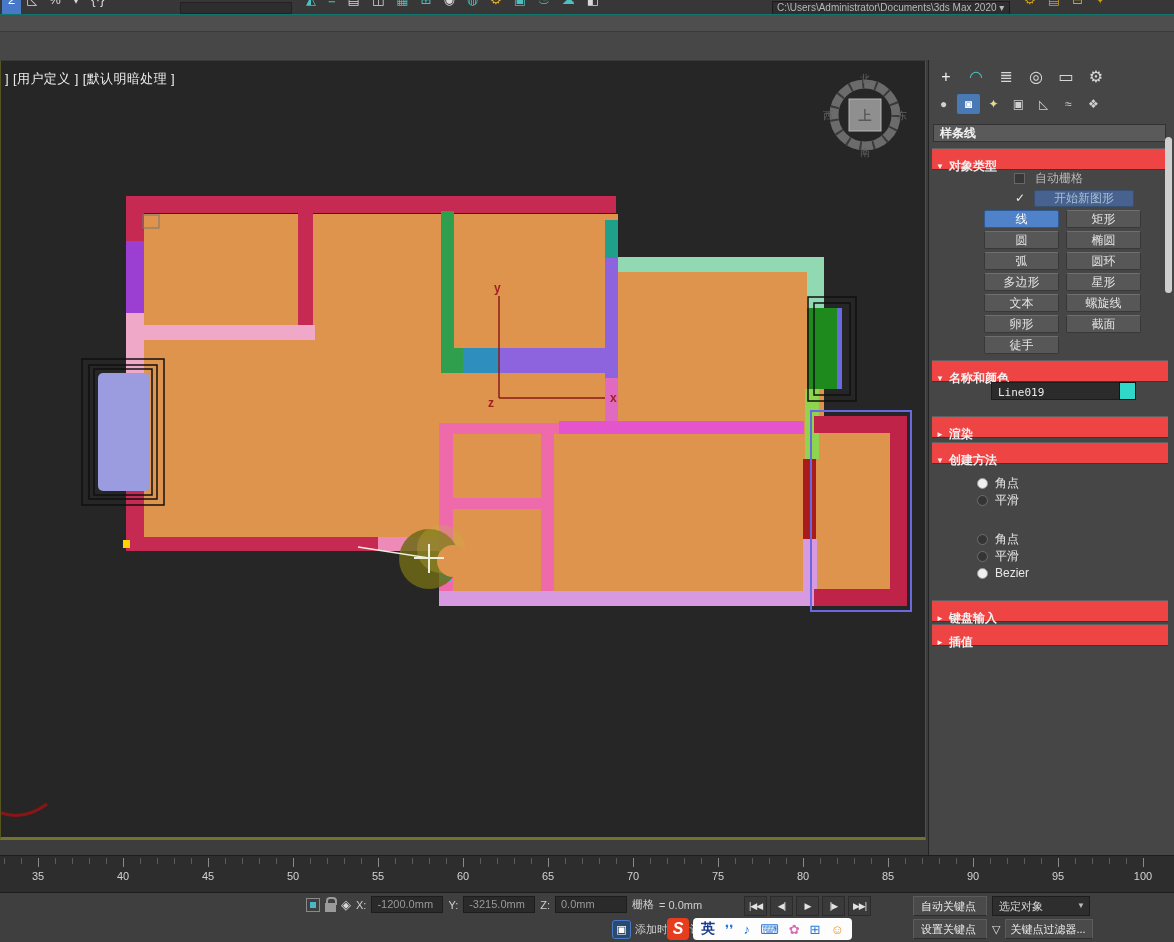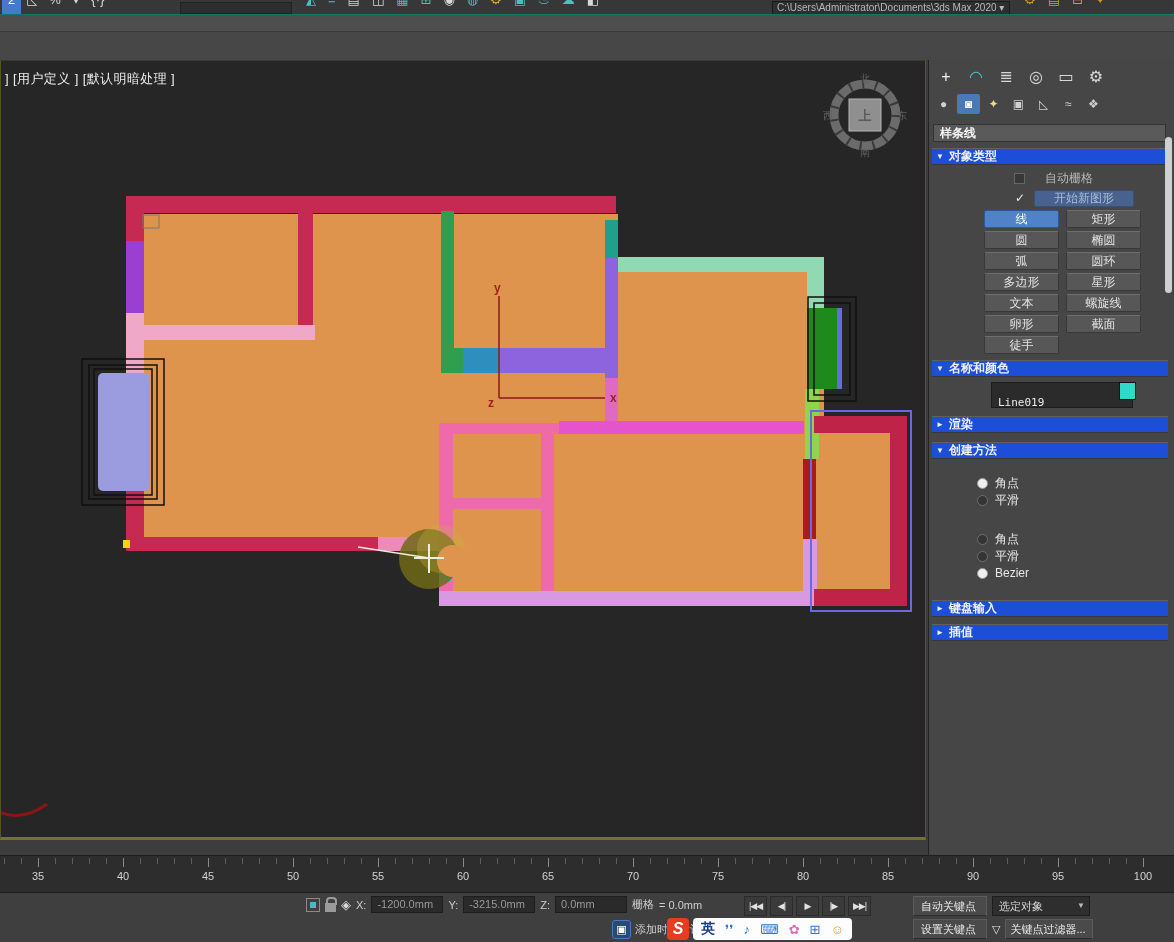--- a/index.html
+++ b/index.html
@@ -47,30 +47,30 @@
 .ime-lang{font-size:14px;font-weight:bold;color:#1a3a8c}
 .filtericon{font-size:11px;color:#e0e0e0}
 
 .panel{position:absolute;left:928px;top:60px;width:246px;height:795px;background:#464646;border-left:1px solid #232323}
 .tabrow{position:absolute;left:4px;top:6px;display:flex;gap:4px}
 .ctab{width:26px;height:23px;font-size:16px;text-align:center;line-height:22px;color:#e6e6e6}
 .stabrow{position:absolute;left:3px;top:34px;display:flex;gap:2px}
 .stab{width:23px;height:20px;font-size:12px;text-align:center;line-height:20px;color:#e0e0e0}
 .stab.active{background:#4a7ab5;border-radius:2px}
 .secbar{position:absolute;left:4px;top:64px;width:233px;height:18px;background:#5a5a5a;border:1px solid #333;font-size:12px;color:#f2f2f2;line-height:16px;padding:0 6px;font-weight:bold}
-.rollout{position:absolute;left:3px;width:236px;height:17px;background:#1d4ed8;border-top:1px solid #606060;border-bottom:1px solid #383838;font-size:12px;font-weight:bold;color:#f0f0f0;line-height:15px;padding:0 4px}
+.rollout{position:absolute;left:3px;width:236px;height:17px;background:#ef4444;border-top:1px solid #606060;border-bottom:1px solid #383838;font-size:12px;font-weight:bold;color:#f0f0f0;line-height:15px;padding:10px 4px}
 .arr{display:inline-block;width:13px;font-size:8px;vertical-align:1px}
-.cbrow{position:absolute;display:flex;align-items:center;gap:20px;font-size:12px;color:#b8b8b8}
+.cbrow{position:absolute;display:flex;align-items:center;gap:10px;font-size:12px;color:#b8b8b8}
 .cb{width:11px;height:11px;background:#383838;border:1px solid #666;display:inline-block}
 .checkmark{color:#f0f0f0;font-size:12px}
 .obgrid{position:absolute;left:55px;top:150px;width:157px;display:grid;grid-template-columns:75px 75px;gap:3px 7px}
 .obtn{display:block;height:18px;background:#575757;border:1px solid #383838;border-top-color:#6e6e6e;border-radius:2px;color:#e4e4e4;font-size:12px;text-align:center;line-height:16px;overflow:hidden}
 .obtn.active{background:#4f82c8;border-color:#2d5a94;color:#fff}
 .startnew{position:absolute;left:105px;top:130px;width:100px;height:17px;background:#47628e;border:1px solid #3a5070;border-radius:2px;color:#a9bdd6;font-size:12px;text-align:center;line-height:15px}
-.namefield{position:absolute;left:62px;top:322px;width:142px;height:18px;background:#2b2b2b;border:1px solid #1c1c1c;color:#eaeaea;font-size:11px;font-family:"DejaVu Sans Mono",monospace;line-height:16px;padding:12px 6px}
+.namefield{position:absolute;left:62px;top:322px;width:142px;height:18px;background:#2b2b2b;border:1px solid #1c1c1c;color:#eaeaea;font-size:11px;font-family:"DejaVu Sans Mono",monospace;line-height:16px;padding:2px 6px}
 .swatch{position:absolute;left:190px;top:322px;width:17px;height:18px;border:1px solid #111}
 .groupbox{position:absolute;left:60px;width:146px;border:1px solid #5f5f5f;border-radius:2px}
 .grouplabel{position:absolute;top:-8px;left:8px;background:#464646;padding:0 4px;font-size:11px;color:#e2e2e2}
 .rrow{position:absolute;left:48px;display:flex;align-items:center;gap:7px;font-size:12px;color:#e8e8e8}
 .radio{width:11px;height:11px;border-radius:50%;background:#353535;border:1px solid #6e6e6e;display:inline-block;flex:none}
 .radio.sel{background:#f0f0f0;border-color:#999}
 .scrollthumb{position:absolute;left:236px;top:77px;width:7px;height:156px;background:#cfcfcf;border-radius:4px}
 </style>
 </head>
 <body>

